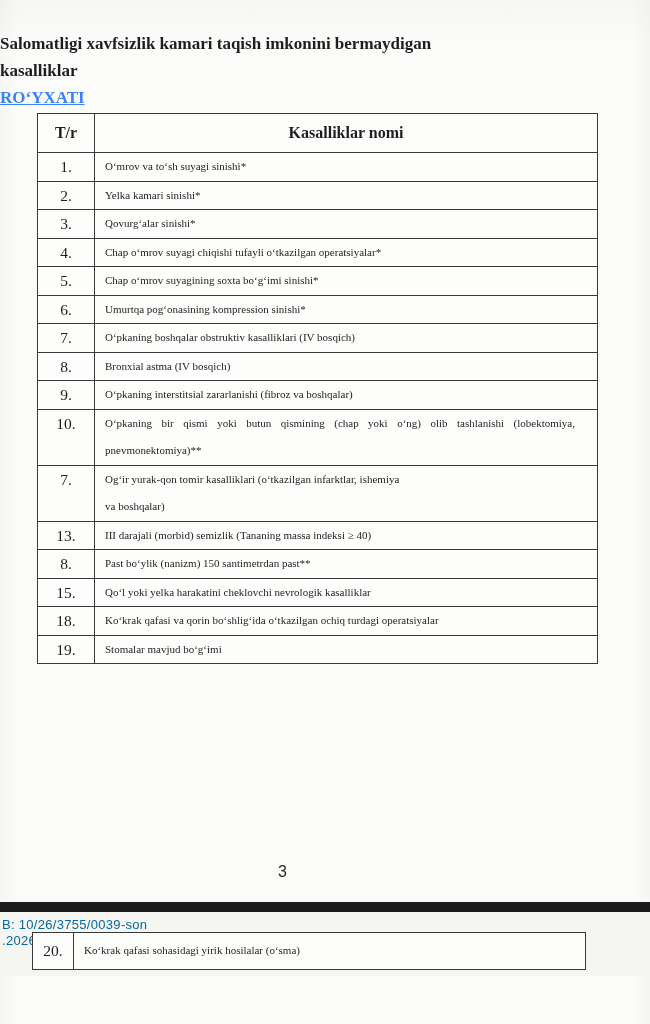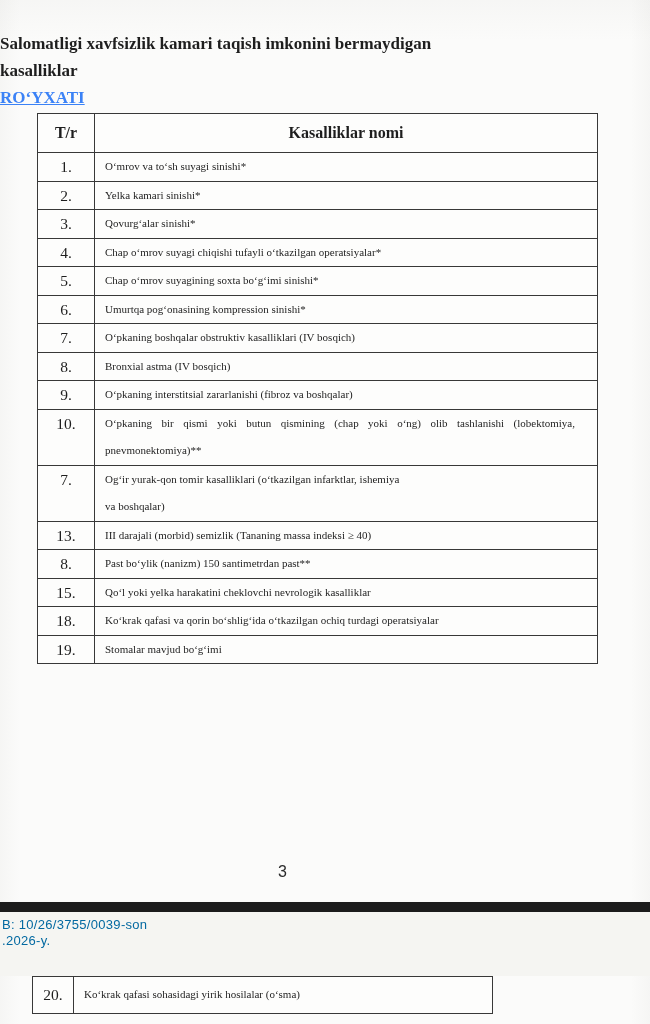--- a/index.html
+++ b/index.html
@@ -102,23 +102,22 @@
     font-family: Liberation Sans, sans-serif;
     font-size: 13px;
     line-height: 16px;
     color: #0369a1;
     letter-spacing: 0.3px;
   }
   .page2-table {
     position: absolute;
     left: 32px;
     top: 932px;
-    width: 461px;
+    width: 554px;
     background: #fdfdfc;
-    margin-top: 44px;
   }
   .page2-table .col-num { width: 41px; }
   .page2-table td.num-cell,
   .page2-table td.name-cell {
     padding-top: 4px;
     padding-bottom: 4px;
   }
 </style>
 </head>
 <body>

